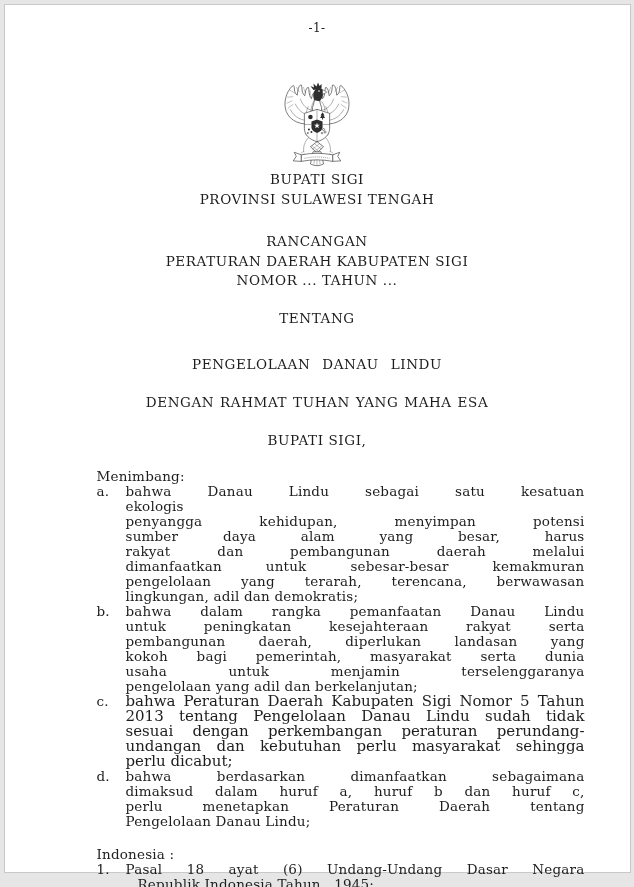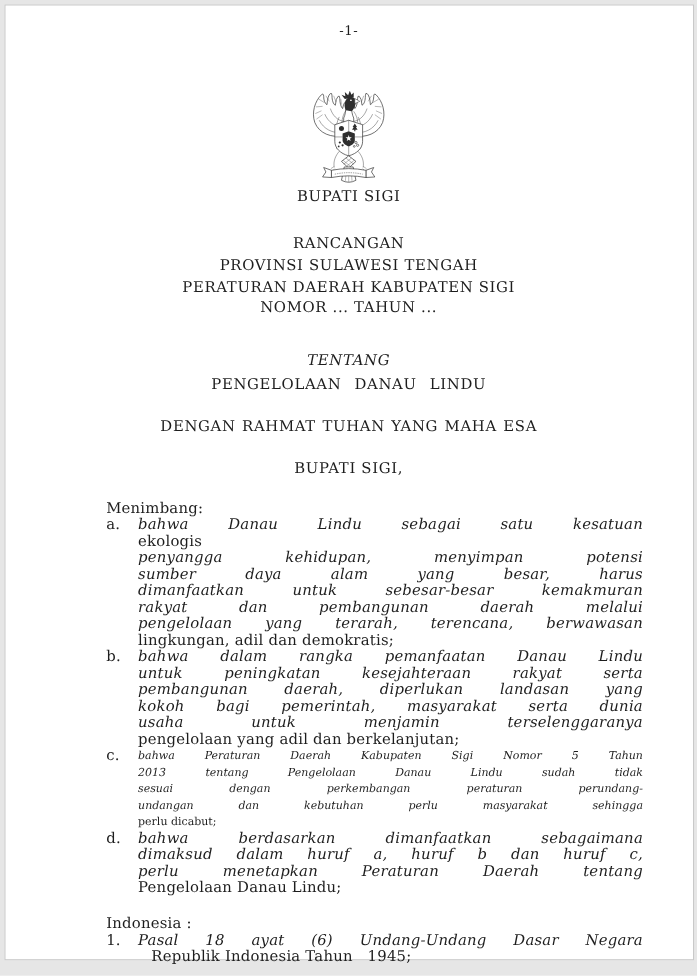--- a/index.html
+++ b/index.html
@@ -22,39 +22,39 @@
   .center{text-align:center;}
   .pagenum{font-size:12px;line-height:15px;letter-spacing:.5px;}
   .emblem-wrap{width:72px;height:92px;margin:44px auto 0 auto;}
   .emblem-wrap svg{display:block;width:72px;height:92px;}
   .h{font-size:13.5px;line-height:15px;letter-spacing:.6px;}
   .lh1{margin-top:0;}
   .lh2{margin-top:5px;}
   .t-draft{margin-top:27px;}
   .t-name{margin-top:5px;}
   .t-num{margin-top:4px;}
-  .t-about{margin-top:33px;font-style:italic;}
-  .t-subject{margin-top:7px;word-spacing:7px;}
+  .t-about{margin-top:23px;}
+  .t-subject{margin-top:31px;word-spacing:7px;}
   .t-grace{margin-top:23px;word-spacing:1px;}
   .t-issuer{margin-top:23px;}
   .clauses{
     margin:21px 0 0 92px;
     width:488px;
     font-size:13.5px;line-height:15px;letter-spacing:.2px;
   }
   .clause{display:flex;flex-direction:column;}
   .clause-citing{margin-top:18px;}
   .clause-label{width:96px;flex:none;}
   .items{flex:1;min-width:0;}
   .item{display:flex;}
   .marker{width:29px;flex:none;}
   .lines{flex:1;min-width:0;}
-  .lines.small{font-size:10px;letter-spacing:0;}
+  .lines.small{font-size:15px;letter-spacing:0;}
   .ln{text-align:justify;}
-  .ln.j{text-align-last:justify;font-style:italic;-moz-text-align-last:justify;}
+  .ln.j{text-align-last:justify;-moz-text-align-last:justify;}
   .ln.pre{white-space:pre;}
   .ln.ind{padding-left:12px;}
   svg .ol{fill:#ffffff;stroke:#3a3a3a;stroke-width:1.3;}
   svg .ln2{fill:none;stroke:#3a3a3a;stroke-width:.8;}
   svg .tk{fill:none;stroke:#4a4a4a;stroke-width:.7;}
   svg .dk{fill:#2e2e2e;stroke:none;}
 </style>
 </head>
 <body>
 
@@ -102,45 +102,45 @@
       <path class="tk" d="M45,141 l-6,4 M46,145 l-5,5 M48,147 l-3,6 M97,141 l6,4 M96,145 l5,5 M94,147 l3,6"></path>
 
       <path class="ol" d="M40,148 L26,143 L30,151 L24,160 L40,161 Z" stroke-width="1.1"></path>
       <path class="ol" d="M102,148 L116,143 L112,151 L118,160 L102,161 Z" stroke-width="1.1"></path>
       <path class="ol" d="M40,148 Q71,142 102,148 L102,161 Q71,155 40,161 Z" stroke-width="1.2"></path>
       <path d="M46,155 Q71,149.5 96,155" fill="none" stroke="#5a5a5a" stroke-width="1.1" stroke-dasharray="2.4,1.7"></path>
     </svg>
   </div>
 
   <div class="center h lh1">BUPATI SIGI</div>
+  <div class="center h lh2">PROVINSI SULAWESI TENGAH</div>
+
   <div class="center h t-draft">RANCANGAN</div>
-
-  <div class="center h lh2">PROVINSI SULAWESI TENGAH</div>
   <div class="center h t-name">PERATURAN DAERAH KABUPATEN SIGI</div>
   <div class="center h t-num">NOMOR ... TAHUN ...</div>
   <div class="center h t-about">TENTANG</div>
   <div class="center h t-subject">PENGELOLAAN DANAU LINDU</div>
   <div class="center h t-grace">DENGAN RAHMAT TUHAN YANG MAHA ESA</div>
   <div class="center h t-issuer">BUPATI SIGI,</div>
 
   <div class="clauses">
 
     <div class="clause">
       <div class="clause-label">Menimbang:</div>
       <div class="items">
 
         <div class="item">
           <div class="marker">a.</div>
           <div class="lines">
             <div class="ln j">bahwa Danau Lindu sebagai satu kesatuan</div>
             <div class="ln">ekologis</div>
             <div class="ln j">penyangga kehidupan, menyimpan potensi</div>
             <div class="ln j">sumber daya alam yang besar, harus</div>
+            <div class="ln j">rakyat dan pembangunan daerah melalui</div>
             <div class="ln j">dimanfaatkan untuk sebesar-besar kemakmuran</div>
-            <div class="ln j">rakyat dan pembangunan daerah melalui</div>
             <div class="ln j">pengelolaan yang terarah, terencana, berwawasan</div>
             <div class="ln">lingkungan, adil dan demokratis;</div>
           </div>
         </div>
 
         <div class="item">
           <div class="marker">b.</div>
           <div class="lines">
             <div class="ln j">bahwa dalam rangka pemanfaatan Danau Lindu</div>
             <div class="ln j">untuk peningkatan kesejahteraan rakyat serta</div>

